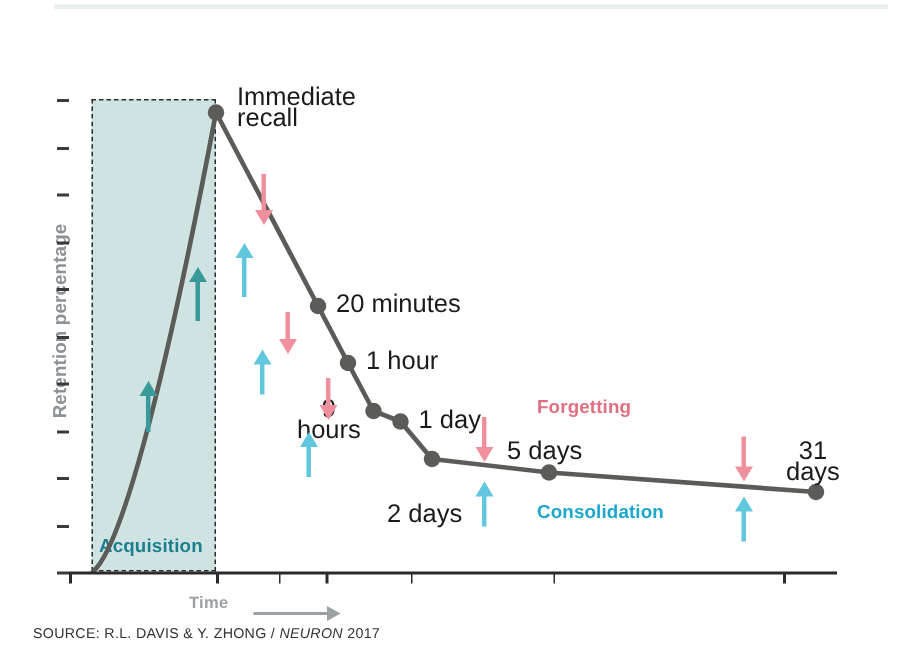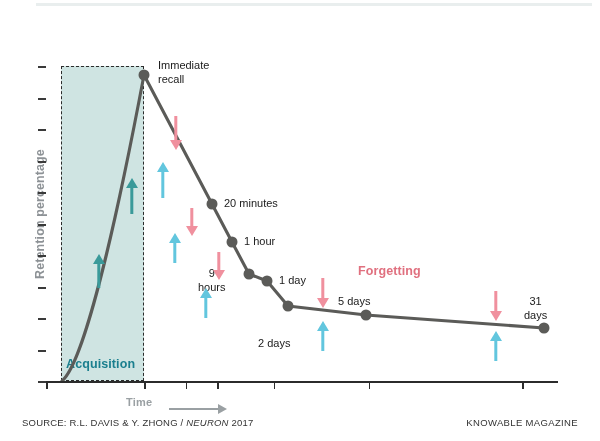--- a/index.html
+++ b/index.html
@@ -93,21 +93,21 @@
   .dot{
     position:absolute;
     width:11px;height:11px;border-radius:50%;
     background:#5b5b58;
     transform:translate(-50%,-50%);
   }
 
   
   .plabel{
     position:absolute;
-    font-size:11px;color:#1a1a1a;
+    font-size:17px;color:#1a1a1a;
     line-height:14px;
     white-space:nowrap;
   }
   .plabel.ctr{text-align:center;}
 
   
   .ann{position:absolute;}
   .ann .shaft{position:absolute;left:50%;transform:translateX(-50%);width:3.4px;}
   .ann .head{position:absolute;left:50%;transform:translateX(-50%);width:0;height:0;}
 
@@ -251,33 +251,33 @@
           <div class="shaft" style="height: 21px; background: rgb(240, 144, 158);"></div>
           <div class="head" style="border-top: 10px solid rgb(240, 144, 158);"></div>
         </div>
         <div class="ann up" style="left: 443px; top: 265px; width: 13px; height: 30px;">
           <div class="shaft" style="height: 21px; background: rgb(98, 198, 222);"></div>
           <div class="head" style="border-bottom: 10px solid rgb(98, 198, 222);"></div>
         </div>
       </div>
 
     <div class="reg-label" style="left:312px;top:198px;color:#e0707f;">Forgetting</div>
+    <div class="reg-label" style="left:312px;top:268px;color:#1ba8cc;">Consolidation</div>
 
     <div class="xaxis-line"></div>
     <div id="xticks">
         <div class="xtick" style="left: 0px;"></div>
         <div class="xtick" style="left: 98.304px;"></div>
         <div class="xtick" style="left: 139.776px;"></div>
         <div class="xtick" style="left: 171.008px;"></div>
         <div class="xtick" style="left: 227.84px;"></div>
         <div class="xtick" style="left: 322.56px;"></div>
         <div class="xtick" style="left: 476.16px;"></div>
       </div>
 
     <div class="xaxis-title">Time</div>
     <div class="arrow-line"></div>
     <div class="arrow-head"></div>
   </div>
 
   <div class="source"><span>SOURCE: R.L. DAVIS &amp; Y. ZHONG / </span><i>NEURON</i><span> 2017</span></div>
 
-  <div class="credit">KNOWABLE MAGAZINE</div>
 </div>
 
 </body></html>

